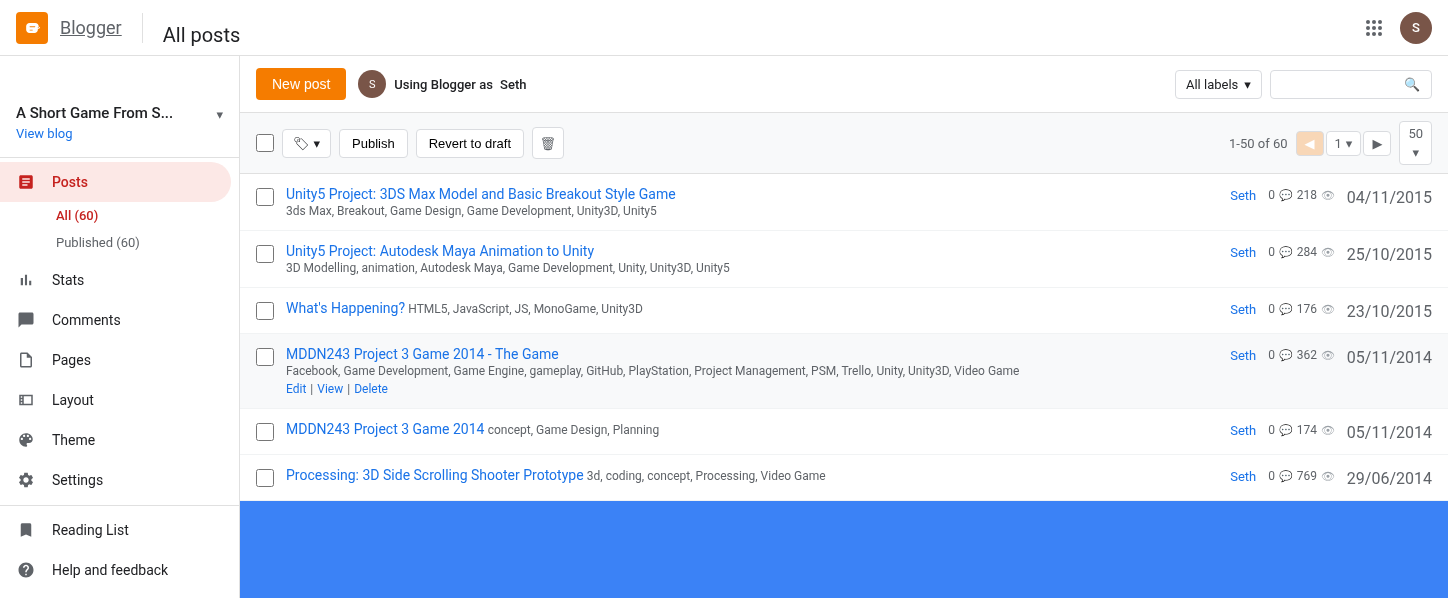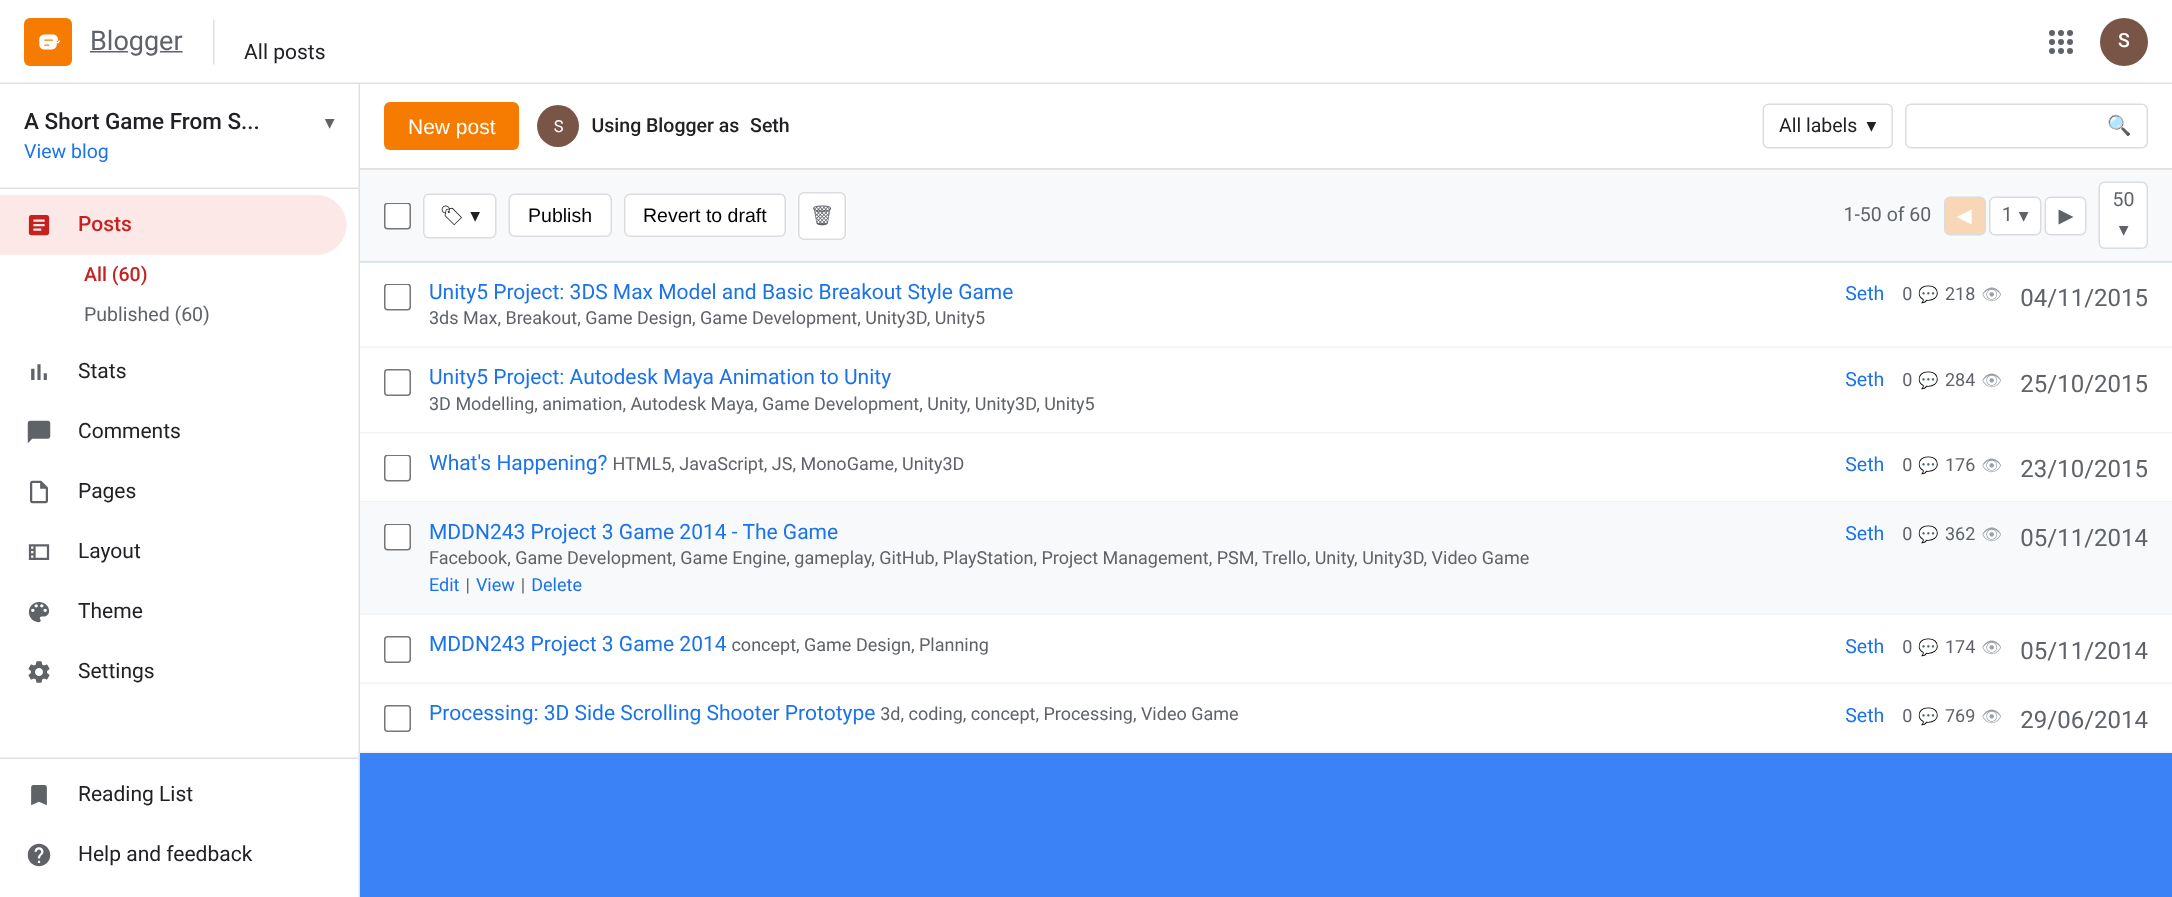--- a/index.html
+++ b/index.html
@@ -8,35 +8,35 @@
     
     .topbar {
       display: flex; align-items: center; background: #fff;
       height: 56px; padding: 0 16px; border-bottom: 1px solid #e0e0e0;
       position: fixed; top: 0; left: 0; right: 0; z-index: 100;
     }
     .topbar-logo { width: 32px; height: 32px; background: #f57c00; border-radius: 4px; display: flex; align-items: center; justify-content: center; margin-right: 12px; flex-shrink: 0; }
     .topbar-logo svg { width: 20px; height: 20px; fill: white; }
     .topbar-brand { font-size: 18px; color: #5f6368; margin-right: 20px; font-weight: 400; text-decoration: underline; }
     .topbar-divider { width: 1px; height: 30px; background: #e0e0e0; margin-right: 20px; }
-    .topbar-title { font-size: 14px; color: #202124; font-weight: 400; flex: 1; margin-top: 15px; }
+    .topbar-title { font-size: 20px; color: #202124; font-weight: 400; flex: 1; margin-top: 15px; }
     .topbar-icons { display: flex; align-items: center; gap: 8px; }
     .topbar-grid-icon { width: 36px; height: 36px; display: flex; align-items: center; justify-content: center; cursor: pointer; border-radius: 50%; }
 
     
     .layout { display: flex; margin-top: 56px; height: calc(100vh - 56px); }
 
     
     .sidebar {
       width: 240px; background: #fff; display: flex; flex-direction: column;
       border-right: 1px solid #e0e0e0; overflow-y: auto; flex-shrink: 0;
       padding-top: 8px;
     }
     .blog-selector {
-      display: flex; align-items: flex-end; padding: 8px 16px 4px 16px; cursor: pointer;
+      display: flex; align-items: flex-end; padding: 8px 16px 4px 16px; cursor: pointer; margin-top: 32px;
     }
     .blog-name { font-size: 15px; font-weight: 500; color: #202124; flex: 1; }
     .blog-chevron { color: #5f6368; margin-left: 4px; }
     .view-blog { padding: 0 16px 12px 16px; }
     .view-blog a { color: #1a73e8; font-size: 13px; text-decoration: none; }
     .sidebar-divider { height: 1px; background: #e0e0e0; margin: 4px 0; }
 
     .sidebar-item {
       display: flex; align-items: center; padding: 10px 16px; cursor: pointer;
       border-radius: 0 24px 24px 0; margin-right: 8px; color: #202124;

